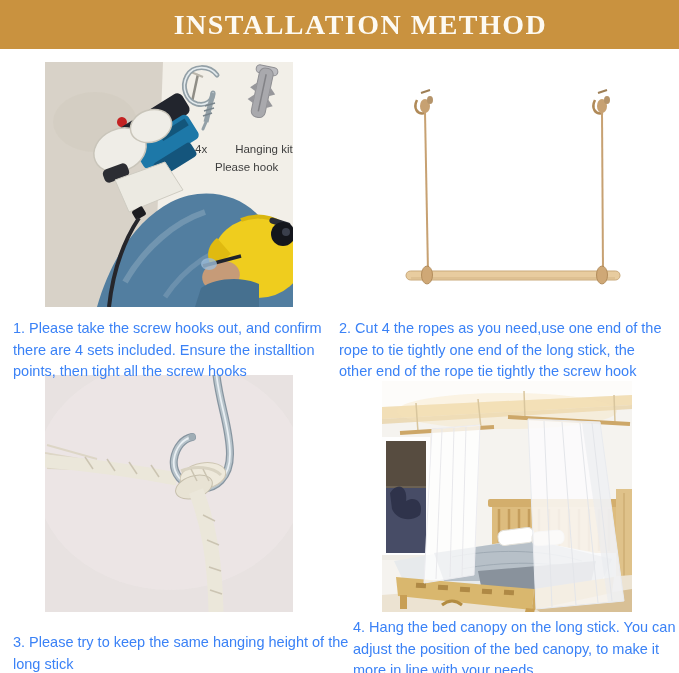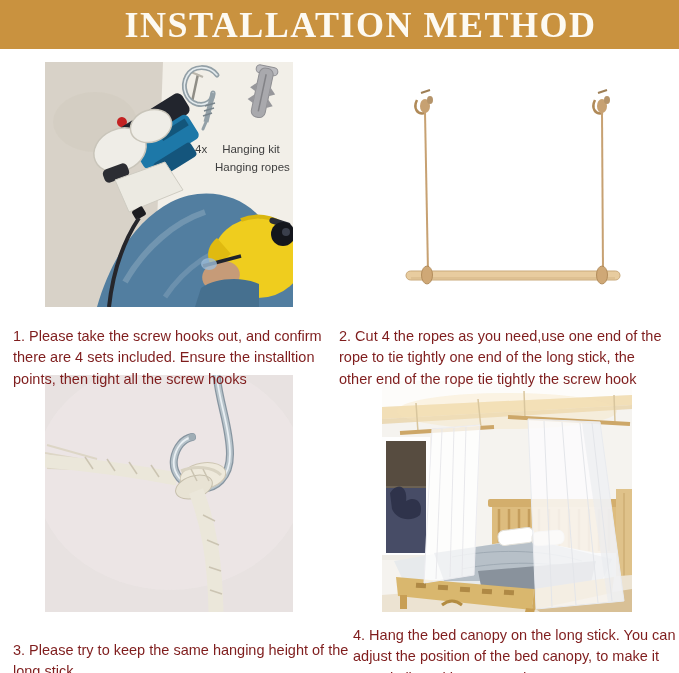--- a/index.html
+++ b/index.html
@@ -1,34 +1,34 @@
 <!DOCTYPE html>
 <html><head>
 <meta charset="utf-8">
 <style>
   html,body{margin:0;padding:0;background:#ffffff;}
   .page{position:relative;width:679px;height:673px;background:#ffffff;overflow:hidden;
         font-family:"Liberation Sans",sans-serif;}
   .banner{position:absolute;left:0;top:0;width:679px;height:49px;background:#c9923f;
           display:flex;align-items:center;justify-content:center;}
-  .banner .title{color:#fdfaf2;font-family:"Liberation Serif",serif;font-size:36px;
+  .banner .title{color:#fdfaf2;font-family:"Liberation Serif",serif;font-size:28px;
           font-weight:700;letter-spacing:1.5px;white-space:nowrap;margin-left:42px;}
   .fig{position:absolute;}
   .fig svg{display:block;}
   #fig1{left:45px;top:62px;width:248px;height:245px;}
   #fig2{left:355px;top:62px;width:324px;height:245px;}
   #fig3{left:45px;top:375px;width:248px;height:237px;}
   #fig4{left:382px;top:381px;width:250px;height:231px;}
-  .caption{position:absolute;font-size:14.5px;line-height:21.5px;color:#7f1d1d;}
+  .caption{position:absolute;font-size:14.5px;line-height:21.5px;color:#3b82f6;margin-top:7px;}
   #cap1{left:13px;top:311px;width:336px;}
   #cap2{left:339px;top:311px;width:326px;}
   #cap3{left:13px;top:625px;width:336px;}
   #cap4{left:353px;top:610px;width:326px;}
   .kit-line1{position:absolute;left:150px;top:81px;font-size:11.5px;color:#3e3e3e;white-space:nowrap;}
-  .kit-line1 .sep{margin-left:15px;}
+  .kit-line1 .sep{margin-left:28px;}
   .kit-line2{position:absolute;left:170px;top:99px;font-size:11.5px;color:#3e3e3e;white-space:nowrap;}
 </style>
 </head>
 <body>
 
 <div class="page">
 
   <div class="banner">
     <span class="title">INSTALLATION METHOD</span>
   </div>
@@ -98,21 +98,21 @@
         <path d="M210,22 l-6,6 l6,3 Z" fill="#97979b"></path>
         <path d="M210,34 l-6,6 l6,3 Z" fill="#97979b"></path>
         <path d="M224,24 l6,6 l-6,3 Z" fill="#97979b"></path>
         <path d="M224,36 l6,6 l-6,3 Z" fill="#97979b"></path>
         <line x1="217" y1="12" x2="217" y2="50" stroke="#828286" stroke-width="1.5"></line>
       </g>
     </svg>
     <div class="kit-line1">
       <span>4x</span><span class="sep">Hanging kit</span>
     </div>
-    <div class="kit-line2">Hanging ropes</div>
+    <div class="kit-line2">Please hook</div>
   </div>
 
   <div class="fig" id="fig2" aria-label="long wooden stick hanging from two ropes attached to ceiling hooks">
     <svg viewBox="0 0 324 245" width="324" height="245">
       <g>
         <path d="M66,31 l9,-3" stroke="#9e7f55" stroke-width="2"></path>
         <path d="M62,38 C58,46 62,53 70,51" stroke="#b08a58" stroke-width="2.5" fill="none"></path>
         <ellipse cx="70" cy="44" rx="5" ry="7" fill="#c7a172"></ellipse>
         <ellipse cx="75" cy="38" rx="3" ry="4" fill="#b5946a"></ellipse>
       </g>

